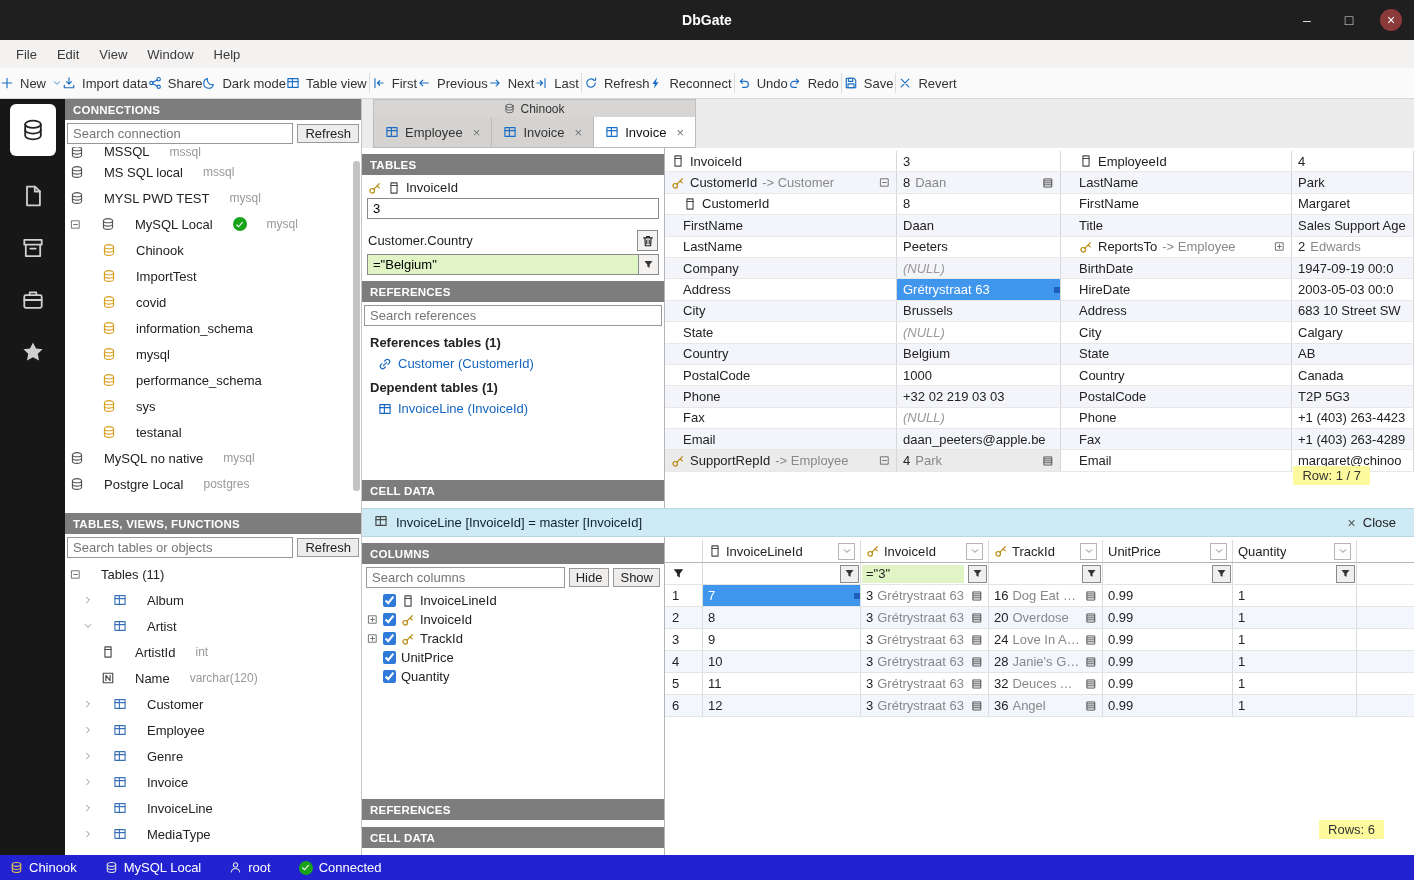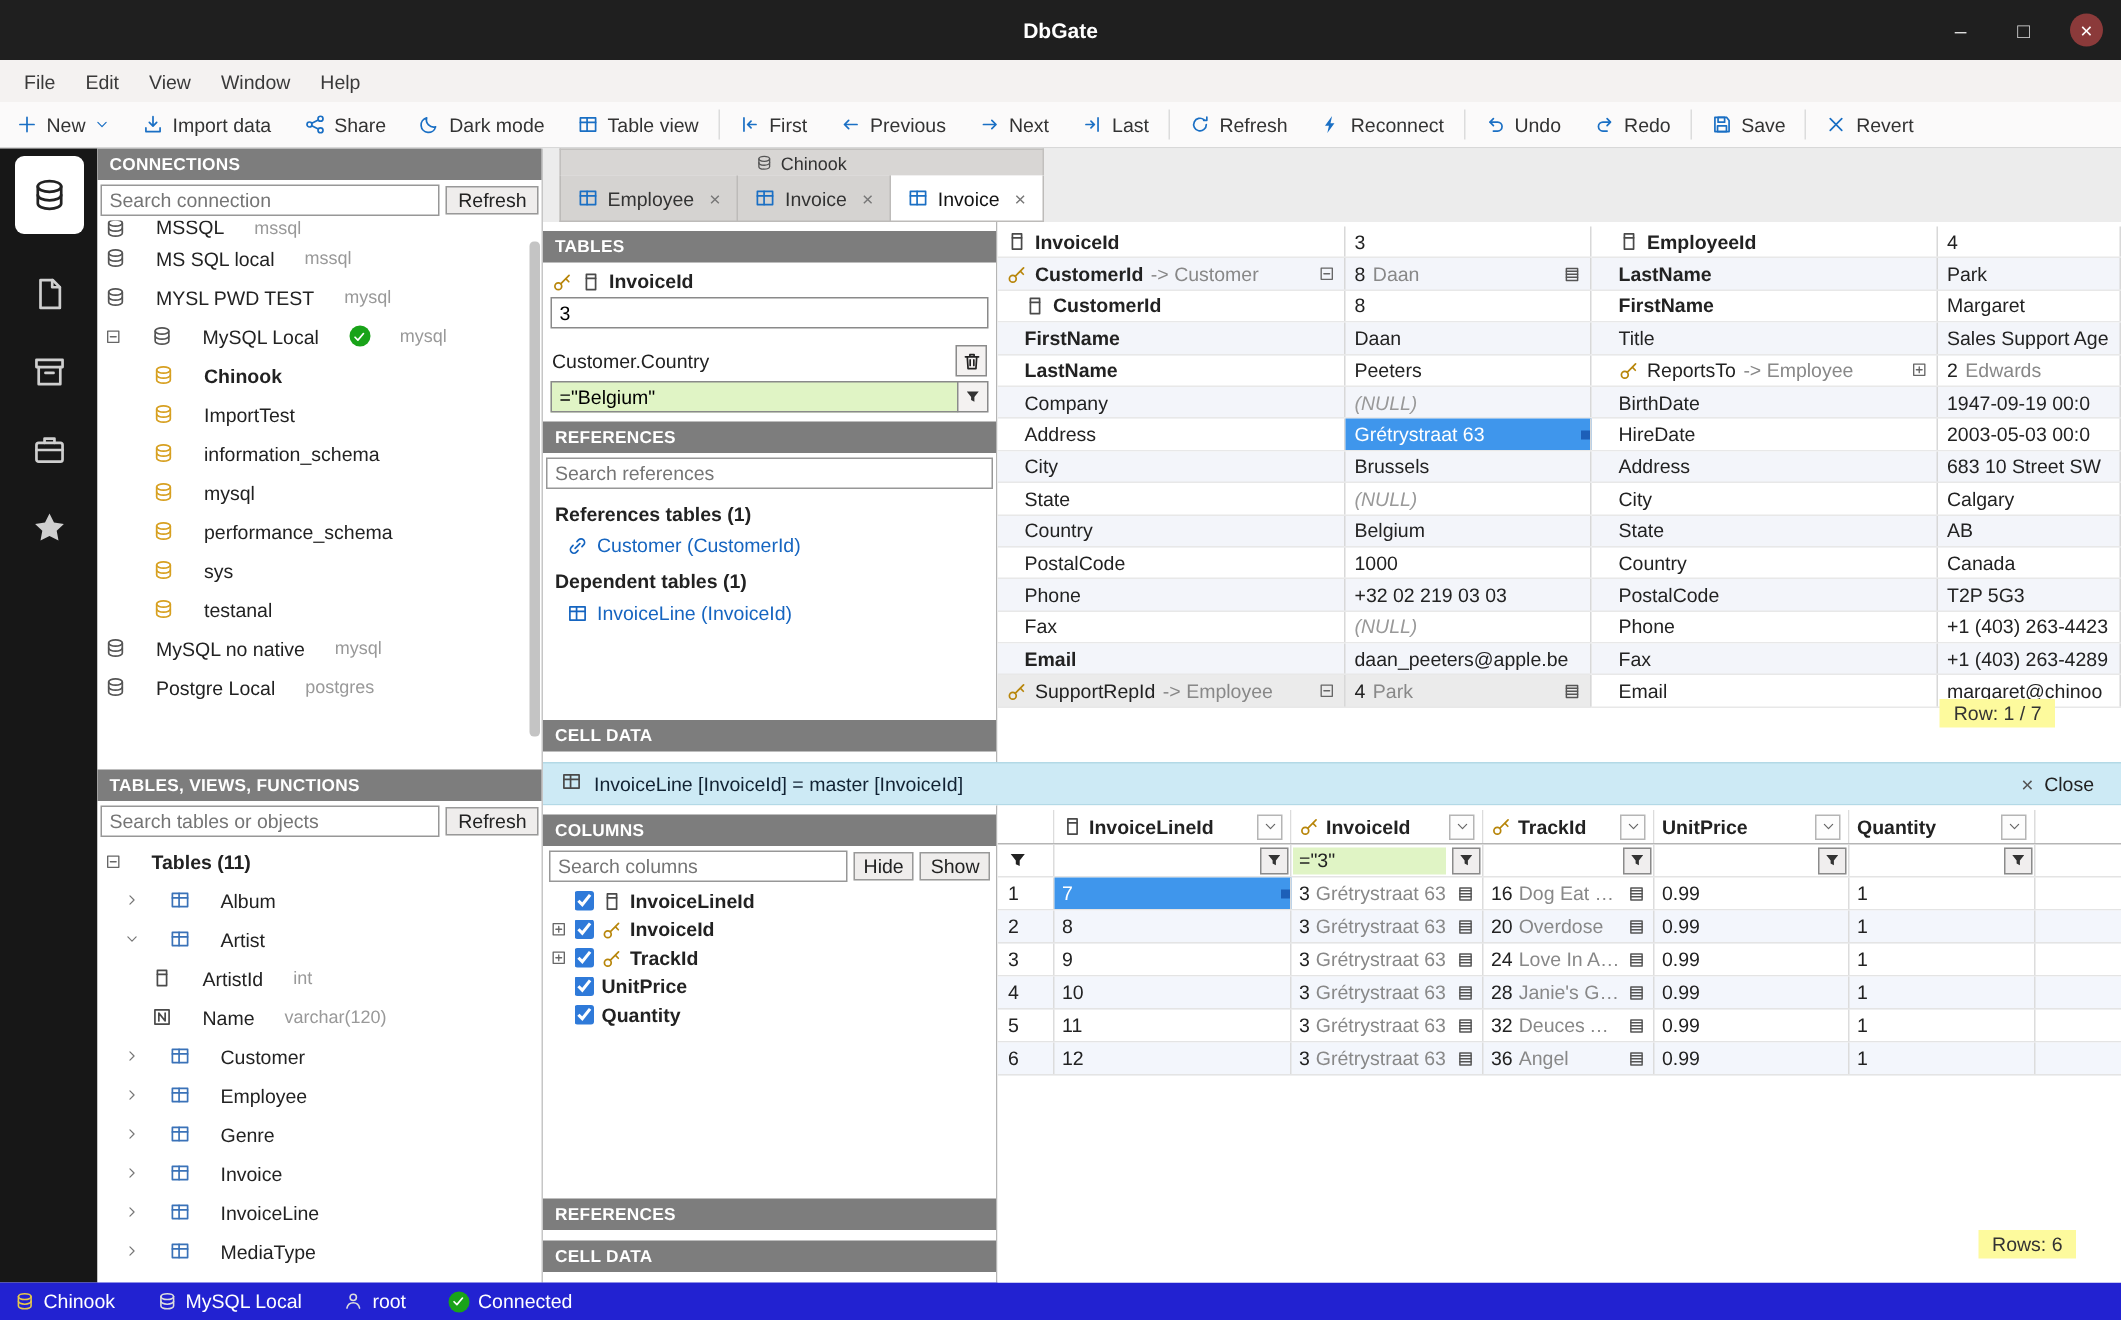--- a/index.html
+++ b/index.html
@@ -18,38 +18,38 @@
   .colic{color:#4a4a4a}
   .docic{width:12px;height:12px;color:#555}
   .linkic{color:#1665c0}
   .tblic{color:#3a72b8}
   .dbconn{color:#555}
   .dbchild{color:#d7a021}
   .gdb{width:11px;height:11px;color:#555}
   .fun{width:13px;height:13px;color:#222}
   .funsm{width:11px;height:11px;color:#333}
   .mla{margin-left:auto}
-  .b{font-weight:bold}
+  .b{font-weight:normal}
   .dim{color:#888}
   .ell{overflow:hidden;text-overflow:ellipsis;white-space:nowrap}
 
   
   .titlebar{height:40px;background:#1f1f1f;color:#fff;display:flex;align-items:center;justify-content:center;position:relative;flex:none}
   .title{font-weight:bold;font-size:14px}
   .win-controls{position:absolute;right:12px;top:0;height:40px;display:flex;align-items:center;gap:20px}
   .wc{width:22px;height:22px;display:flex;align-items:center;justify-content:center;color:#ddd;font-size:14px;border-radius:50%}
   .wc.close{background:#8b3a3a;color:#fff}
 
   
   .menubar{height:28px;background:#f4f2f1;display:flex;align-items:center;padding:0 6px;flex:none}
   .menu-item{padding:3px 10px;color:#3a3a3a}
 
   
   .toolbar{height:31px;background:#fbfafa;border-bottom:1px solid #d8d8d8;display:flex;align-items:stretch;white-space:nowrap;overflow:hidden;flex:none}
-  .tb-btn{display:flex;align-items:center;gap:6px;padding:0 11px;color:#333}
+  .tb-btn{display:flex;align-items:center;gap:6px;padding:0 0;color:#333}
   .tb-btn .ic{color:#1a6fc4}
   .tb-btn .tb-chev{color:#555}
   .tb-sep{width:1px;background:#dcdcdc;margin:5px 2px;flex:none}
 
   .body{flex:1;display:flex;min-height:0}
 
   
   .iconstrip{width:65px;background:#171717;display:flex;flex-direction:column;align-items:center;padding-top:5px;gap:28px;flex:none}
   .strip-tile{width:46px;height:52px;background:#fff;border-radius:6px;display:flex;align-items:center;justify-content:center;color:#222;flex:none}
   .strip-btn{color:#cfcfcf;display:flex;align-items:center;justify-content:center}
@@ -386,20 +386,28 @@
               <path d="M2.8 8c0 1.3 2.3 2.4 5.2 2.4S13.2 9.3 13.2 8"></path>
             </svg>
             <span class="">ImportTest</span>
           </div>
           <div class="titem child">
             <svg class="ic dbchild" viewBox="0 0 16 16" xmlns="http://www.w3.org/2000/svg">
               <ellipse cx="8" cy="4.2" rx="5.2" ry="2.4"></ellipse>
               <path d="M2.8 4.2v7.6c0 1.3 2.3 2.4 5.2 2.4s5.2-1.1 5.2-2.4V4.2"></path>
               <path d="M2.8 8c0 1.3 2.3 2.4 5.2 2.4S13.2 9.3 13.2 8"></path>
             </svg>
+            <span class="">covid</span>
+          </div>
+          <div class="titem child">
+            <svg class="ic dbchild" viewBox="0 0 16 16" xmlns="http://www.w3.org/2000/svg">
+              <ellipse cx="8" cy="4.2" rx="5.2" ry="2.4"></ellipse>
+              <path d="M2.8 4.2v7.6c0 1.3 2.3 2.4 5.2 2.4s5.2-1.1 5.2-2.4V4.2"></path>
+              <path d="M2.8 8c0 1.3 2.3 2.4 5.2 2.4S13.2 9.3 13.2 8"></path>
+            </svg>
             <span class="">information_schema</span>
           </div>
           <div class="titem child">
             <svg class="ic dbchild" viewBox="0 0 16 16" xmlns="http://www.w3.org/2000/svg">
               <ellipse cx="8" cy="4.2" rx="5.2" ry="2.4"></ellipse>
               <path d="M2.8 4.2v7.6c0 1.3 2.3 2.4 5.2 2.4s5.2-1.1 5.2-2.4V4.2"></path>
               <path d="M2.8 8c0 1.3 2.3 2.4 5.2 2.4S13.2 9.3 13.2 8"></path>
             </svg>
             <span class="">mysql</span>
           </div>

